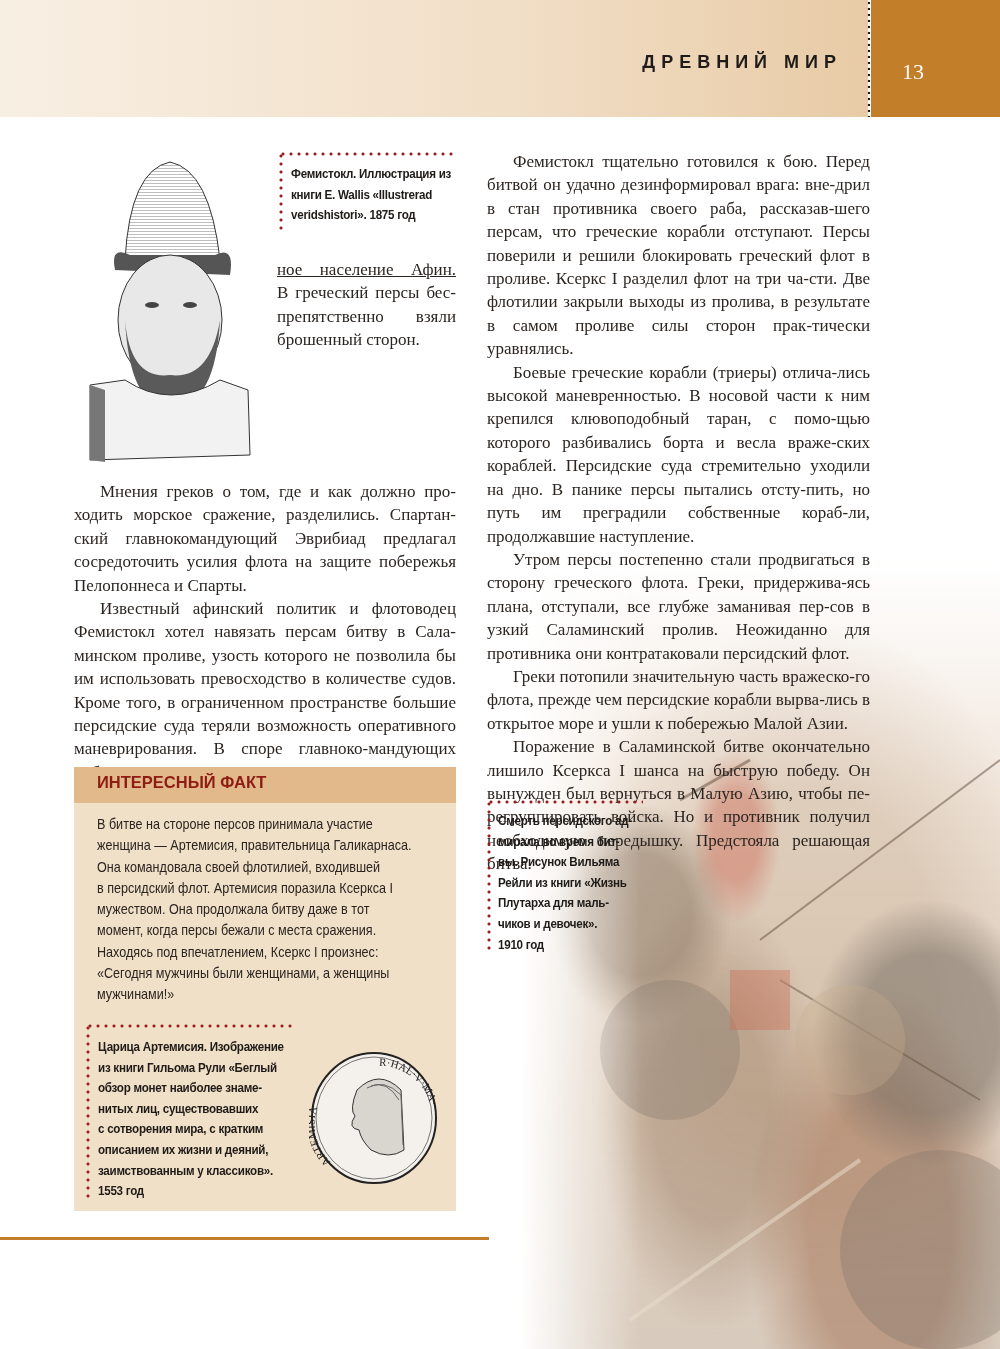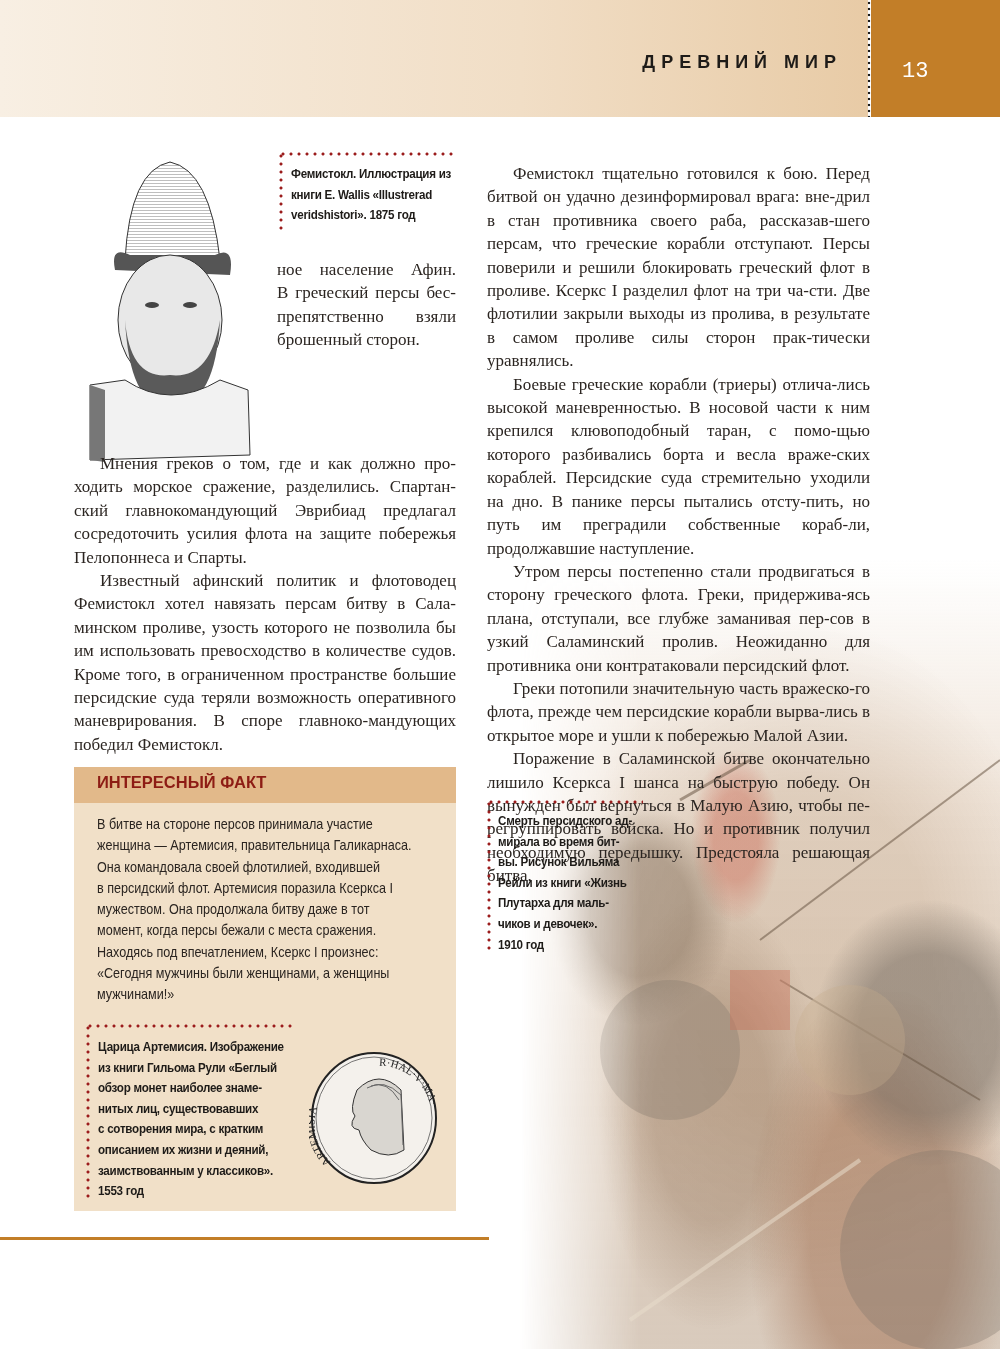--- a/index.html
+++ b/index.html
@@ -19,31 +19,31 @@
     .header-num-block {
       position: absolute; left: 871px; top: 0; width: 129px; height: 117px; background: #c27e28;
     }
     .section-title {
       position: absolute; right: 158px; top: 52px;
       font-family: "Liberation Sans", "DejaVu Sans", sans-serif; font-weight: 900;
       font-size: 18px; letter-spacing: 6px; color: #1e1b18;
     }
     .page-number {
       position: absolute; left: 902px; top: 59px;
-      font-family: Liberation Mono, monospace;
+      font-family: Liberation Serif, serif;
       font-size: 22px; color: #fff;
     }
 
     
     .text { font-size: 17px; line-height: 23.4px; text-align: justify; hyphens: manual; color: #2b2521; }
     .text p { text-indent: 26px; }
 
     .col-left-top { position: absolute; left: 277px; top: 258px; width: 179px; }
-    .col-left { position: absolute; left: 74px; top: 452px; width: 382px; }
-    .col-right { position: absolute; left: 487px; top: 162px; width: 383px; z-index: 2; }
+    .col-left { position: absolute; left: 74px; top: 480px; width: 382px; }
+    .col-right { position: absolute; left: 487px; top: 150px; width: 383px; z-index: 2; }
 
     
     .caption {
       position: absolute; font-family: "Liberation Sans", "DejaVu Sans", sans-serif;
       font-weight: bold; font-size: 13.5px; line-height: 20.6px; color: #1e1b18;
       letter-spacing: -0.3px; transform: scaleX(0.86); transform-origin: left top;
     }
     .cap-frame { position: absolute; }
     .cap-frame .top {
       position: absolute; left: 0; top: 0; height: 4px;
@@ -141,21 +141,21 @@
   <div class="top" style="width:178px;"></div>
   <div class="left" style="height:80px;"></div>
 </div>
 <div class="caption" style="left:291px; top:164px; width:200px;">
   <div>Фемистокл. Иллюстрация из</div>
   <div>книги E. Wallis «Illustrerad</div>
   <div>veridshistori». 1875 год</div>
 </div>
 
 <div class="text col-left-top">
-  <div style="text-align:justify;text-align-last:justify;">ное население Афин.</div>
+  <div style="text-align:justify;text-align-last:justify;text-decoration:underline;">ное население Афин.</div>
   <div style="text-align:justify;text-align-last:justify;">В греческий персы бес-</div>
   <div style="text-align:justify;text-align-last:justify;">препятственно взяли</div>
   <div>брошенный сторон.</div>
 </div>
 
 <div class="text col-left">
   <p>Мнения греков о том, где и как должно про-ходить морское сражение, разделились. Спартан-ский главнокомандующий Эврибиад предлагал сосредоточить усилия флота на защите побережья Пелопоннеса и Спарты.</p>
   <p>Известный афинский политик и флотоводец Фемистокл хотел навязать персам битву в Сала-минском проливе, узость которого не позволила бы им использовать превосходство в количестве судов. Кроме того, в ограниченном пространстве большие персидские суда теряли возможность оперативного маневрирования. В споре главноко-мандующих победил Фемистокл.</p>
 </div>
 

